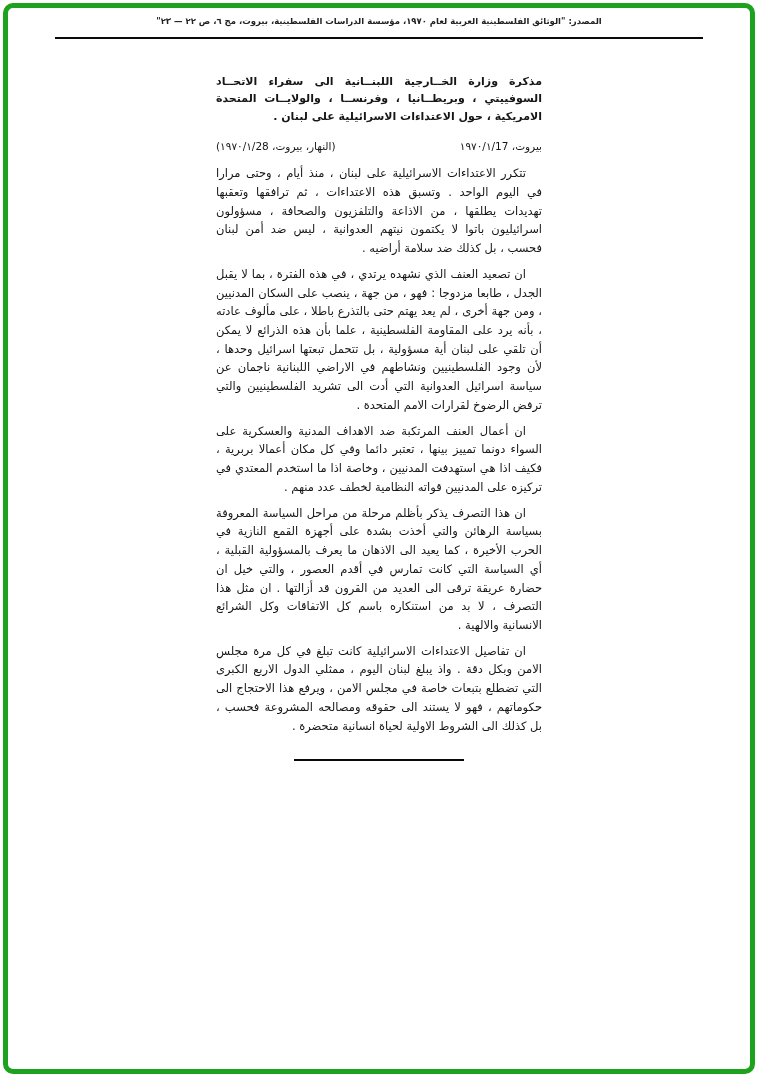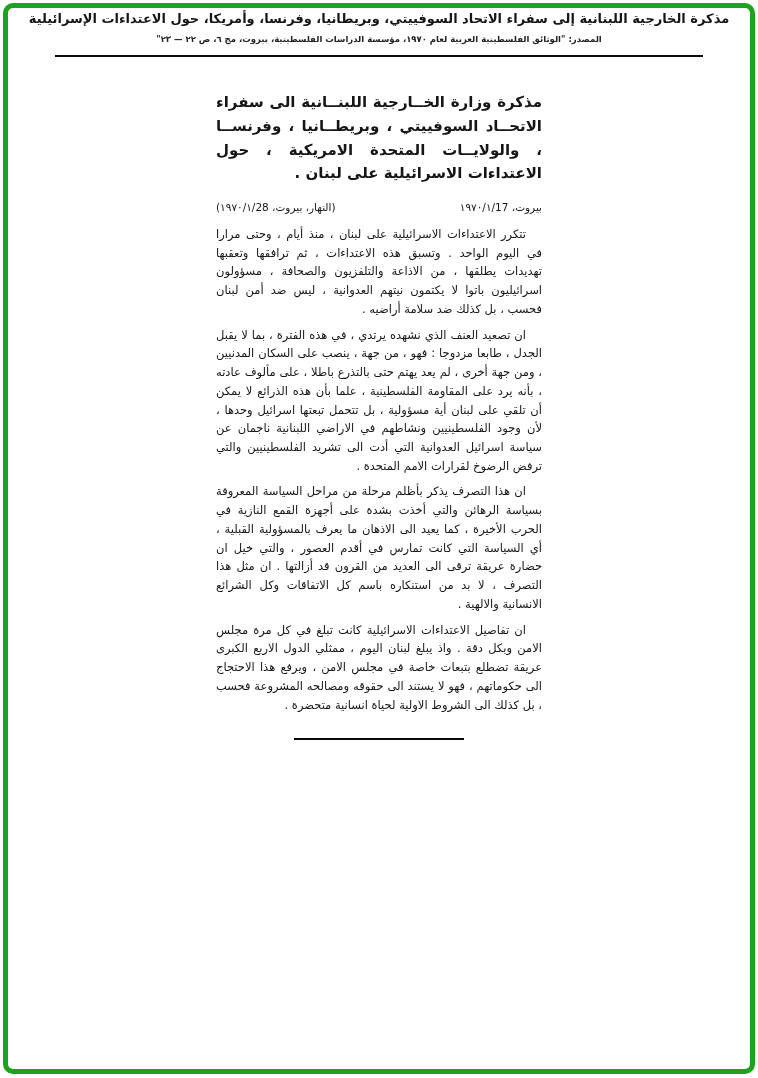--- a/index.html
+++ b/index.html
@@ -46,21 +46,21 @@
     background: #0a0a0a;
     margin: 11px auto 0 auto;
   }
   .doc {
     width: 326px;
     margin: 34px auto 0 auto;
     direction: rtl;
   }
   .doc-title {
     font-weight: bold;
-    font-size: 15px;
+    font-size: 11px;
     line-height: 1.58;
     text-align: justify;
   }
   .dateline {
     display: flex;
     justify-content: space-between;
     direction: rtl;
     font-size: 10.5px;
     margin: 15px 0 12px 0;
   }
@@ -78,44 +78,44 @@
     margin: 24px auto 0 auto;
   }
 </style>
 </head>
 <body>
 
 <div class="green-frame"></div>
 
 <div class="content">
 
-  <div class="header-title">مذكرة الخارجية اللبنانية إلى سفراء الاتحاد السوفييتي، وبريطانيا، وفرنسا، وأمريكا، حول الاعتداءات الإسرائيلية</div>
 
   <div class="source-line">المصدر: "الوثائق الفلسطينية العربية لعام ١٩٧٠، مؤسسة الدراسات الفلسطينية، بيروت، مج ٦، ص ٢٢ — ٢٣"</div>
 
   <div class="top-divider"></div>
 
   <div class="doc">
 
     <div class="doc-title">مذكرة وزارة الخــارجية اللبنــانية الى سفراء الاتحــاد السوفييتي ، وبريطــانيا ، وفرنســا ، والولايــات المتحدة الامريكية ، حول الاعتداءات الاسرائيلية على لبنان .</div>
 
     <div class="dateline">
       <span>بيروت، ١٩٧٠/١/17</span>
       <span>(النهار، بيروت، ١٩٧٠/١/28)</span>
     </div>
 
     <div class="paragraphs">
 
         <p class="para">تتكرر الاعتداءات الاسرائيلية على لبنان ، منذ أيام ، وحتى مرارا في اليوم الواحد . وتسبق هذه الاعتداءات ، ثم ترافقها وتعقبها تهديدات يطلقها ، من الاذاعة والتلفزيون والصحافة ، مسؤولون اسرائيليون باتوا لا يكتمون نيتهم العدوانية ، ليس ضد أمن لبنان فحسب ، بل كذلك ضد سلامة أراضيه .</p>
 
         <p class="para">ان تصعيد العنف الذي نشهده يرتدي ، في هذه الفترة ، بما لا يقبل الجدل ، طابعا مزدوجا : فهو ، من جهة ، ينصب على السكان المدنيين ، ومن جهة أخرى ، لم يعد يهتم حتى بالتذرع باطلا ، على مألوف عادته ، بأنه يرد على المقاومة الفلسطينية ، علما بأن هذه الذرائع لا يمكن أن تلقي على لبنان أية مسؤولية ، بل تتحمل تبعتها اسرائيل وحدها ، لأن وجود الفلسطينيين ونشاطهم في الاراضي اللبنانية ناجمان عن سياسة اسرائيل العدوانية التي أدت الى تشريد الفلسطينيين والتي ترفض الرضوخ لقرارات الامم المتحدة .</p>
 
+        <p class="para">ان أعمال العنف المرتكبة ضد الاهداف المدنية والعسكرية على السواء دونما تمييز بينها ، تعتبر دائما وفي كل مكان أعمالا بربرية ، فكيف اذا هي استهدفت المدنيين ، وخاصة اذا ما استخدم المعتدي في تركيزه على المدنيين قواته النظامية لخطف عدد منهم .</p>
 
         <p class="para">ان هذا التصرف يذكر بأظلم مرحلة من مراحل السياسة المعروفة بسياسة الرهائن والتي أخذت بشدة على أجهزة القمع النازية في الحرب الأخيرة ، كما يعيد الى الاذهان ما يعرف بالمسؤولية القبلية ، أي السياسة التي كانت تمارس في أقدم العصور ، والتي خيل ان حضارة عريقة ترقى الى العديد من القرون قد أزالتها . ان مثل هذا التصرف ، لا بد من استنكاره باسم كل الاتفاقات وكل الشرائع الانسانية والالهية .</p>
 
-        <p class="para">ان تفاصيل الاعتداءات الاسرائيلية كانت تبلغ في كل مرة مجلس الامن وبكل دقة . واذ يبلغ لبنان اليوم ، ممثلي الدول الاربع الكبرى عريقة تضطلع بتبعات خاصة في مجلس الامن ، ويرفع هذا الاحتجاج الى حكوماتهم ، فهو لا يستند الى حقوقه ومصالحه المشروعة فحسب ، بل كذلك الى الشروط الاولية لحياة انسانية متحضرة .</p>
+        <p class="para">ان تفاصيل الاعتداءات الاسرائيلية كانت تبلغ في كل مرة مجلس الامن وبكل دقة . واذ يبلغ لبنان اليوم ، ممثلي الدول الاربع الكبرى التي تضطلع بتبعات خاصة في مجلس الامن ، ويرفع هذا الاحتجاج الى حكوماتهم ، فهو لا يستند الى حقوقه ومصالحه المشروعة فحسب ، بل كذلك الى الشروط الاولية لحياة انسانية متحضرة .</p>
       </div>
 
   </div>
 
   <div class="bottom-divider"></div>
 
 </div>
 
 </body></html>

